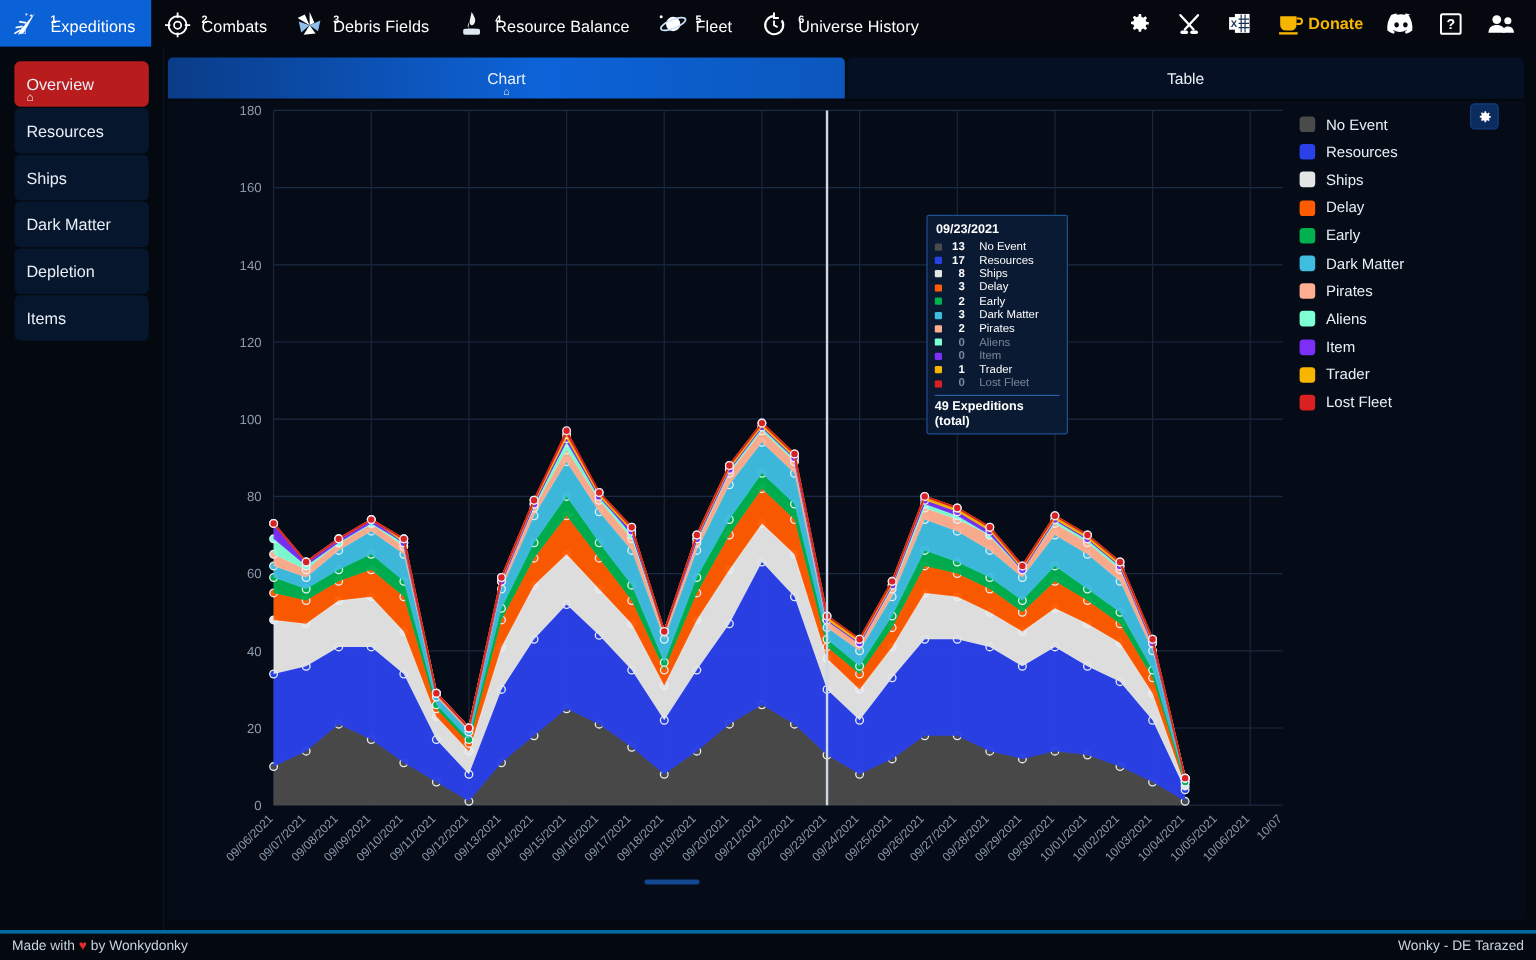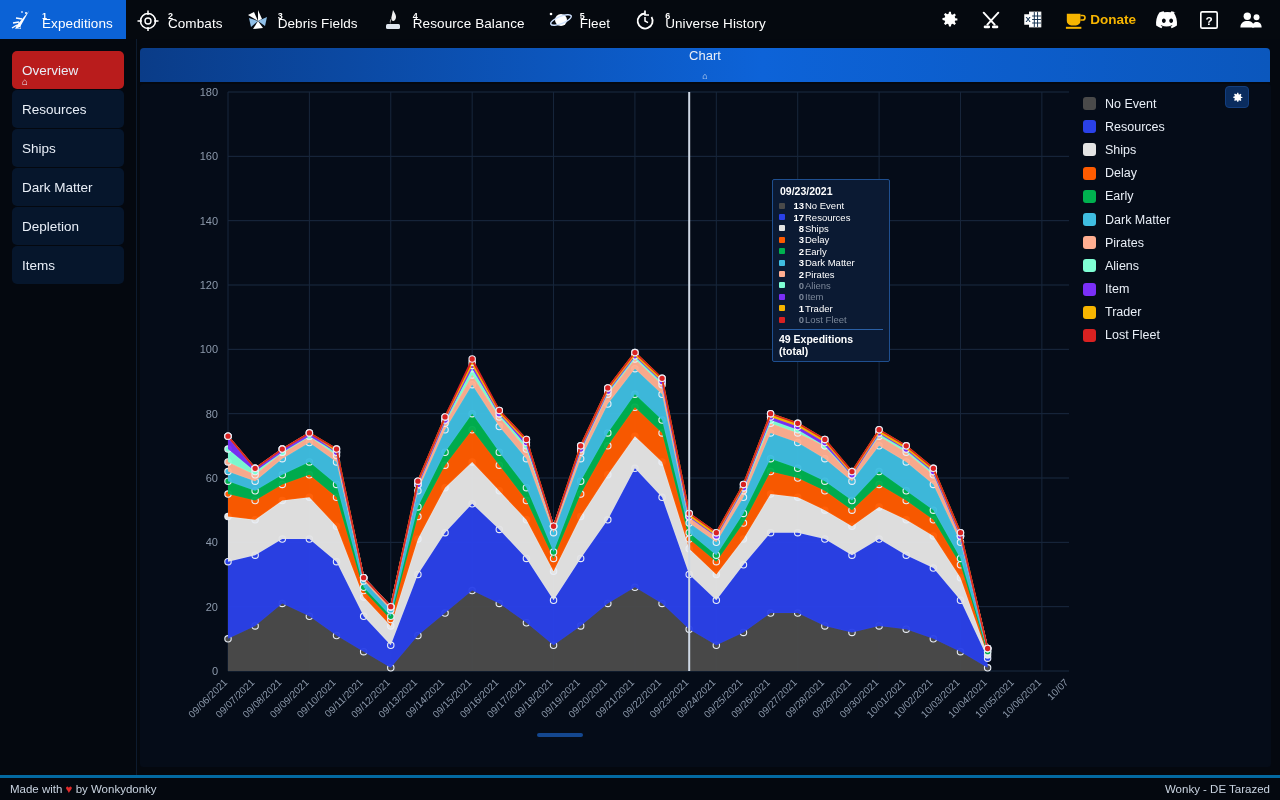--- a/index.html
+++ b/index.html
@@ -59,21 +59,21 @@
   .side-item.active { background: #b91c1c; }
   .side-home { position: absolute; left: 10px; bottom: 2px; font-size: 10px; line-height: 1; }
 
   
   #main {
     position: absolute; top: 39px; left: 137px; width: 1143px; height: 736px;
     background: #04080f;
   }
   #tabs { display: flex; height: 34px; margin: 9px 10px 0 3px; gap: 2px; }
   .tab {
-    flex: 1; border-radius: 4px 4px 0 0; display: flex; 
+    flex: 1; border-radius: 4px 4px 0 0; display: flex; align-items: center;
     justify-content: center; font-size: 13px; color: #e9eef6; cursor: pointer;
     position: relative; background: #051024;
   }
   .tab.active {
     background: linear-gradient(to right, #0a3c88 0%, #0d63d8 55%, #0b57bd 100%);
   }
   .tab-home { position: absolute; bottom: 1px; font-size: 9px; }
 
   #chart-shell {
     position: absolute; top: 45px; left: 3px; width: 1131px; height: 683px;
@@ -97,21 +97,21 @@
 
   
   #tooltip {
     position: absolute; left: 632px; top: 95px; width: 118px;
     background: #0b1a33; border: 1px solid #1f4f8f; border-radius: 2px;
     padding: 5px 6px 4px 6px; z-index: 40;
   }
   #tt-date { font-size: 10.5px; font-weight: bold; color: #ffffff; margin-bottom: 3px; padding-left:1px;}
   .tt-row { display: flex; align-items: center; height: 11.4px; font-size: 9.5px; }
   .tt-sw { width: 6px; height: 6px; flex: 0 0 6px; margin-right: 5px; border-radius: 1px;}
-  .tt-val { width: 14px; text-align: right; font-weight: bold; margin-right: 1px; color: #ffffff;}
+  .tt-val { width: 14px; text-align: right; font-weight: bold; margin-right: 12px; color: #ffffff;}
   .tt-nm { color: #ffffff; }
   .tt-row.zero .tt-val, .tt-row.zero .tt-nm { color: #7b8798; font-weight: normal; }
   .tt-row.zero .tt-val { font-weight: bold; }
   #tt-foot {
     margin-top: 4px; border-top: 1px solid #2a5fa4; padding-top: 3px;
     font-size: 10.5px; font-weight: bold; color: #ffffff;
   }
 
   
   #footer {
@@ -294,20 +294,23 @@
   <div class="side-item">
     <span>Items</span>
   </div>
 </div>
 
 <div id="main">
   <div id="tabs">
     <div class="tab active">
       <span>Chart</span>
       <span class="tab-home">⌂</span>
+    </div>
+    <div class="tab">
+      <span>Table</span>
     </div>
   </div>
 
   <div id="chart-shell">
     <div id="plot-area">
       <svg id="chart-svg" width="935" height="683" viewBox="0 0 935 683">
           <line x1="88" y1="587" x2="929" y2="587" stroke="#1b2a40" stroke-width="1"></line>
           <text x="78" y="591" text-anchor="end" fill="#8c99ab" font-size="11" font-family="Liberation Sans, sans-serif">0</text>
           <line x1="88" y1="522.6666666666666" x2="929" y2="522.6666666666666" stroke="#1b2a40" stroke-width="1"></line>
           <text x="78" y="526.6666666666666" text-anchor="end" fill="#8c99ab" font-size="11" font-family="Liberation Sans, sans-serif">20</text>

